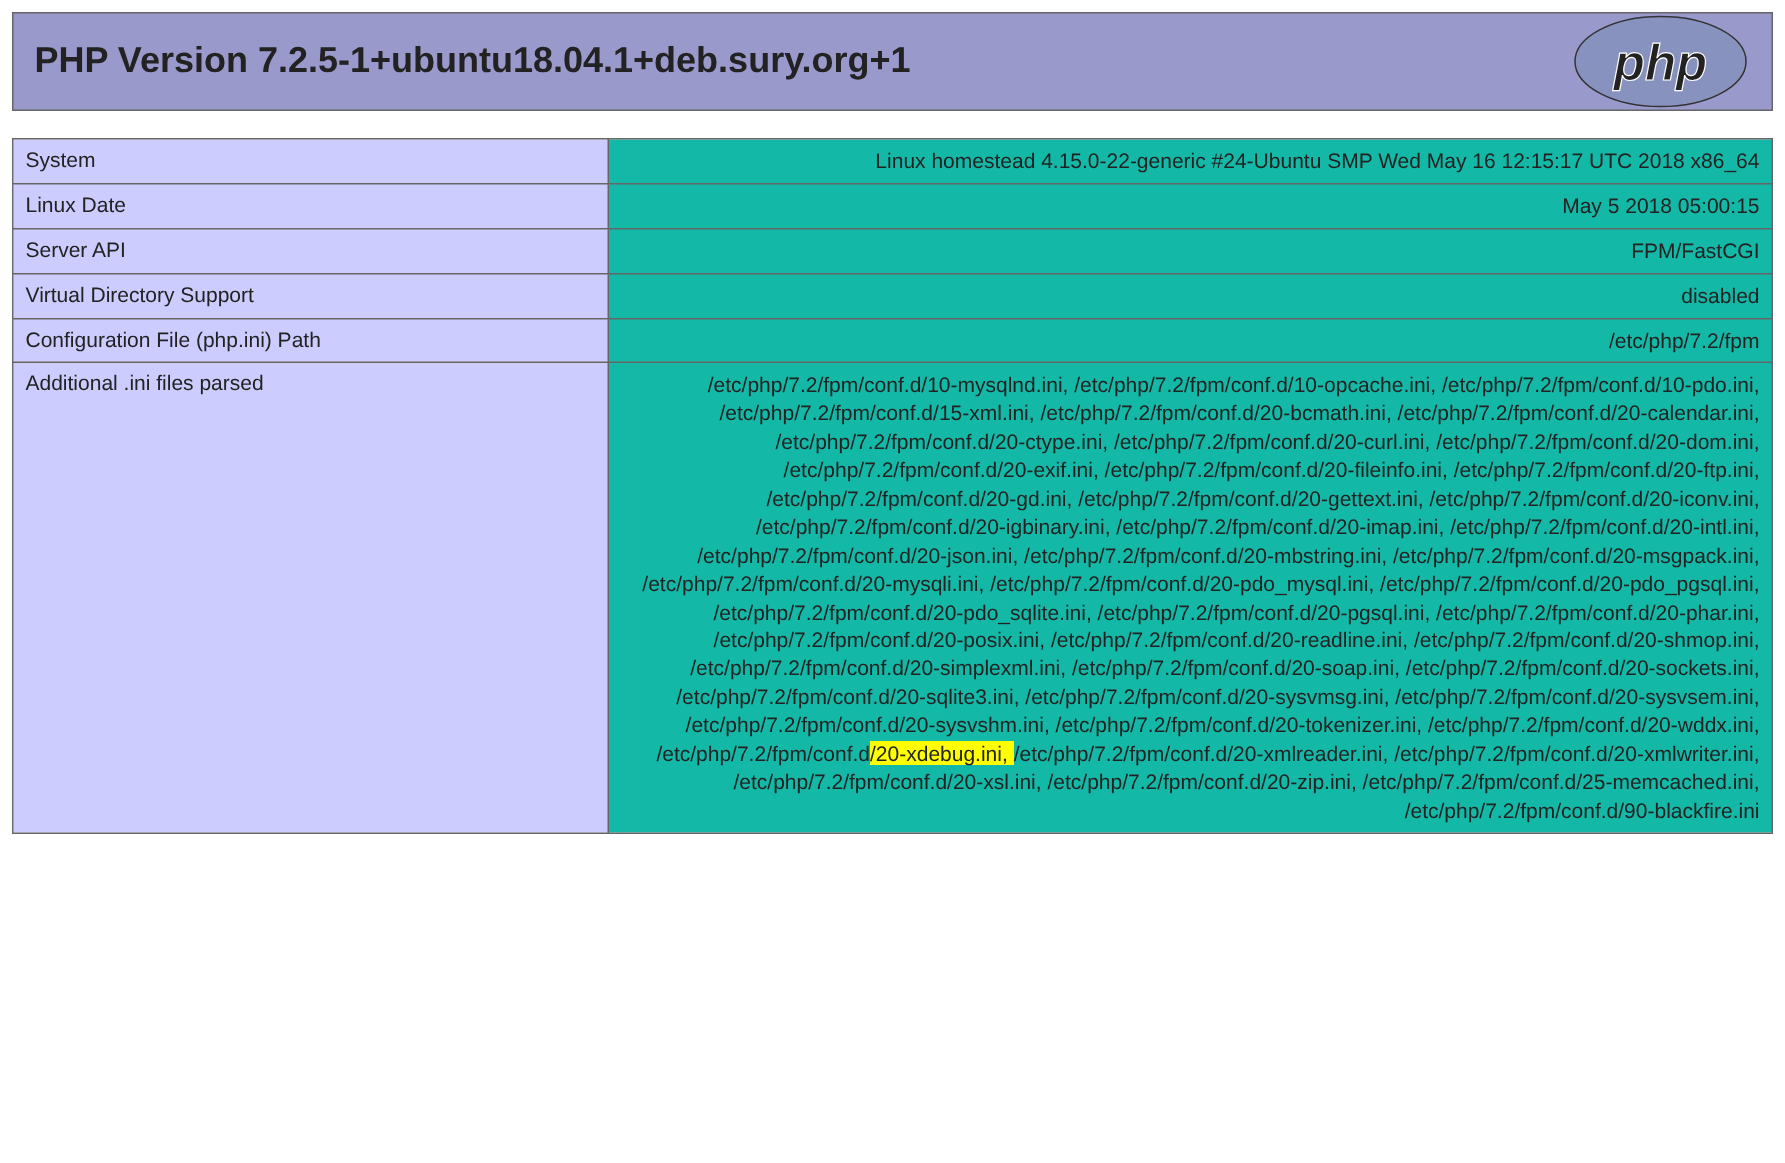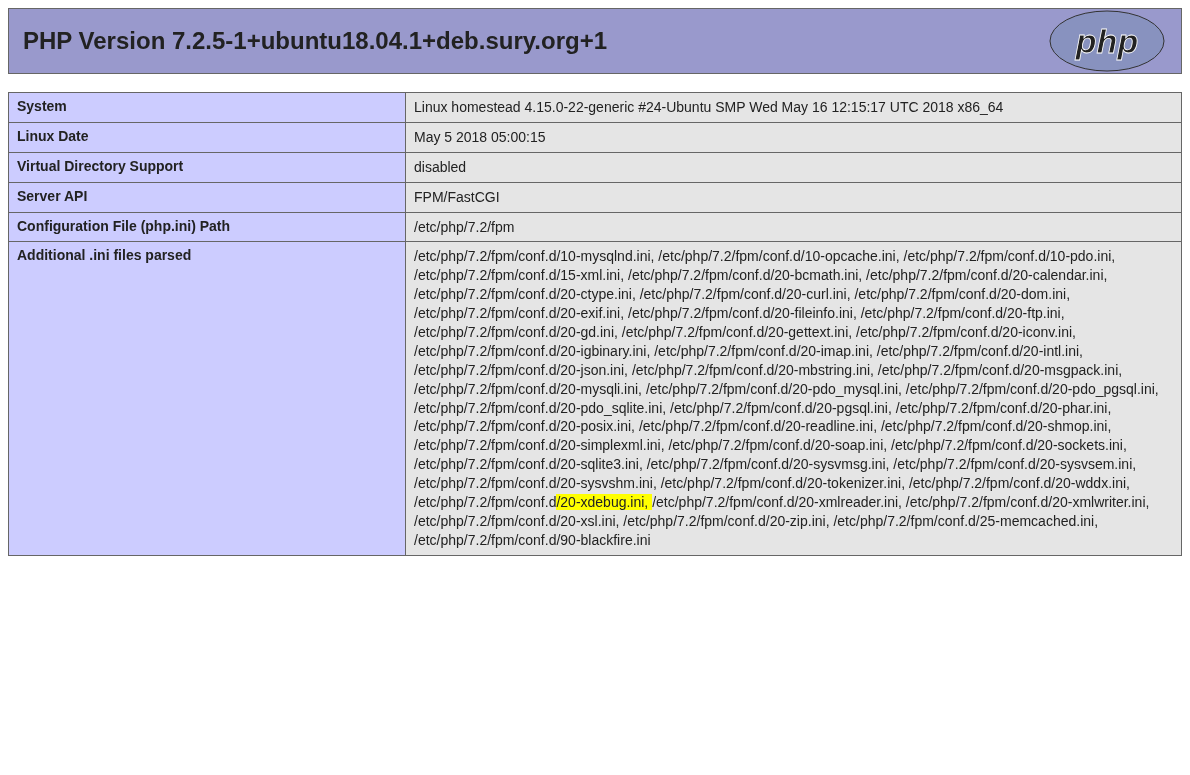--- a/index.html
+++ b/index.html
@@ -40,27 +40,28 @@
   table.info td, table.info th {
     border: 1px solid #666;
     padding: 5px 8px;
     vertical-align: top;
     font-size: 14px;
     text-align: left;
   }
   table.info th.e {
     background: #ccccff;
     width: 380px;
-    font-weight: 700;
+    font-weight: 400;
     margin-left: 31px;
   }
   table.info td.v {
-    background: #e5e5e5;
+    background: #14b8a6;
     word-wrap: break-word;
     line-height: 1.35;
+    text-align: right;
   }
   .hl {
     background: #ffff00;
     margin-top: 44px;
   }
 </style>
 </head>
 <body>
 
 <div class="header">
@@ -76,26 +77,26 @@
 
     <tr>
       <th class="e">System</th>
       <td class="v">Linux homestead 4.15.0-22-generic #24-Ubuntu SMP Wed May 16 12:15:17 UTC 2018 x86_64</td>
     </tr>
     <tr>
       <th class="e">Linux Date</th>
       <td class="v">May 5 2018 05:00:15</td>
     </tr>
     <tr>
+      <th class="e">Server API</th>
+      <td class="v">FPM/FastCGI</td>
+    </tr>
+    <tr>
       <th class="e">Virtual Directory Support</th>
       <td class="v">disabled</td>
-    </tr>
-    <tr>
-      <th class="e">Server API</th>
-      <td class="v">FPM/FastCGI</td>
     </tr>
     <tr>
       <th class="e">Configuration File (php.ini) Path</th>
       <td class="v">/etc/php/7.2/fpm</td>
     </tr>
 
     <tr>
       <th class="e">Additional .ini files parsed</th>
       <td class="v"><span>/etc/php/7.2/fpm/conf.d/10-mysqlnd.ini, /etc/php/7.2/fpm/conf.d/10-opcache.ini, /etc/php/7.2/fpm/conf.d/10-pdo.ini, /etc/php/7.2/fpm/conf.d/15-xml.ini, /etc/php/7.2/fpm/conf.d/20-bcmath.ini, /etc/php/7.2/fpm/conf.d/20-calendar.ini, /etc/php/7.2/fpm/conf.d/20-ctype.ini, /etc/php/7.2/fpm/conf.d/20-curl.ini, /etc/php/7.2/fpm/conf.d/20-dom.ini, /etc/php/7.2/fpm/conf.d/20-exif.ini, /etc/php/7.2/fpm/conf.d/20-fileinfo.ini, /etc/php/7.2/fpm/conf.d/20-ftp.ini, /etc/php/7.2/fpm/conf.d/20-gd.ini, /etc/php/7.2/fpm/conf.d/20-gettext.ini, /etc/php/7.2/fpm/conf.d/20-iconv.ini, /etc/php/7.2/fpm/conf.d/20-igbinary.ini, /etc/php/7.2/fpm/conf.d/20-imap.ini, /etc/php/7.2/fpm/conf.d/20-intl.ini, /etc/php/7.2/fpm/conf.d/20-json.ini, /etc/php/7.2/fpm/conf.d/20-mbstring.ini, /etc/php/7.2/fpm/conf.d/20-msgpack.ini, /etc/php/7.2/fpm/conf.d/20-mysqli.ini, /etc/php/7.2/fpm/conf.d/20-pdo_mysql.ini, /etc/php/7.2/fpm/conf.d/20-pdo_pgsql.ini, /etc/php/7.2/fpm/conf.d/20-pdo_sqlite.ini, /etc/php/7.2/fpm/conf.d/20-pgsql.ini, /etc/php/7.2/fpm/conf.d/20-phar.ini, /etc/php/7.2/fpm/conf.d/20-posix.ini, /etc/php/7.2/fpm/conf.d/20-readline.ini, /etc/php/7.2/fpm/conf.d/20-shmop.ini, /etc/php/7.2/fpm/conf.d/20-simplexml.ini, /etc/php/7.2/fpm/conf.d/20-soap.ini, /etc/php/7.2/fpm/conf.d/20-sockets.ini, /etc/php/7.2/fpm/conf.d/20-sqlite3.ini, /etc/php/7.2/fpm/conf.d/20-sysvmsg.ini, /etc/php/7.2/fpm/conf.d/20-sysvsem.ini, /etc/php/7.2/fpm/conf.d/20-sysvshm.ini, /etc/php/7.2/fpm/conf.d/20-tokenizer.ini, /etc/php/7.2/fpm/conf.d/20-wddx.ini, /etc/php/7.2/fpm/conf.d</span><span class="hl">/20-xdebug.ini, </span><span>/etc/php/7.2/fpm/conf.d/20-xmlreader.ini, /etc/php/7.2/fpm/conf.d/20-xmlwriter.ini, /etc/php/7.2/fpm/conf.d/20-xsl.ini, /etc/php/7.2/fpm/conf.d/20-zip.ini, /etc/php/7.2/fpm/conf.d/25-memcached.ini, /etc/php/7.2/fpm/conf.d/90-blackfire.ini</span></td>
     </tr>

